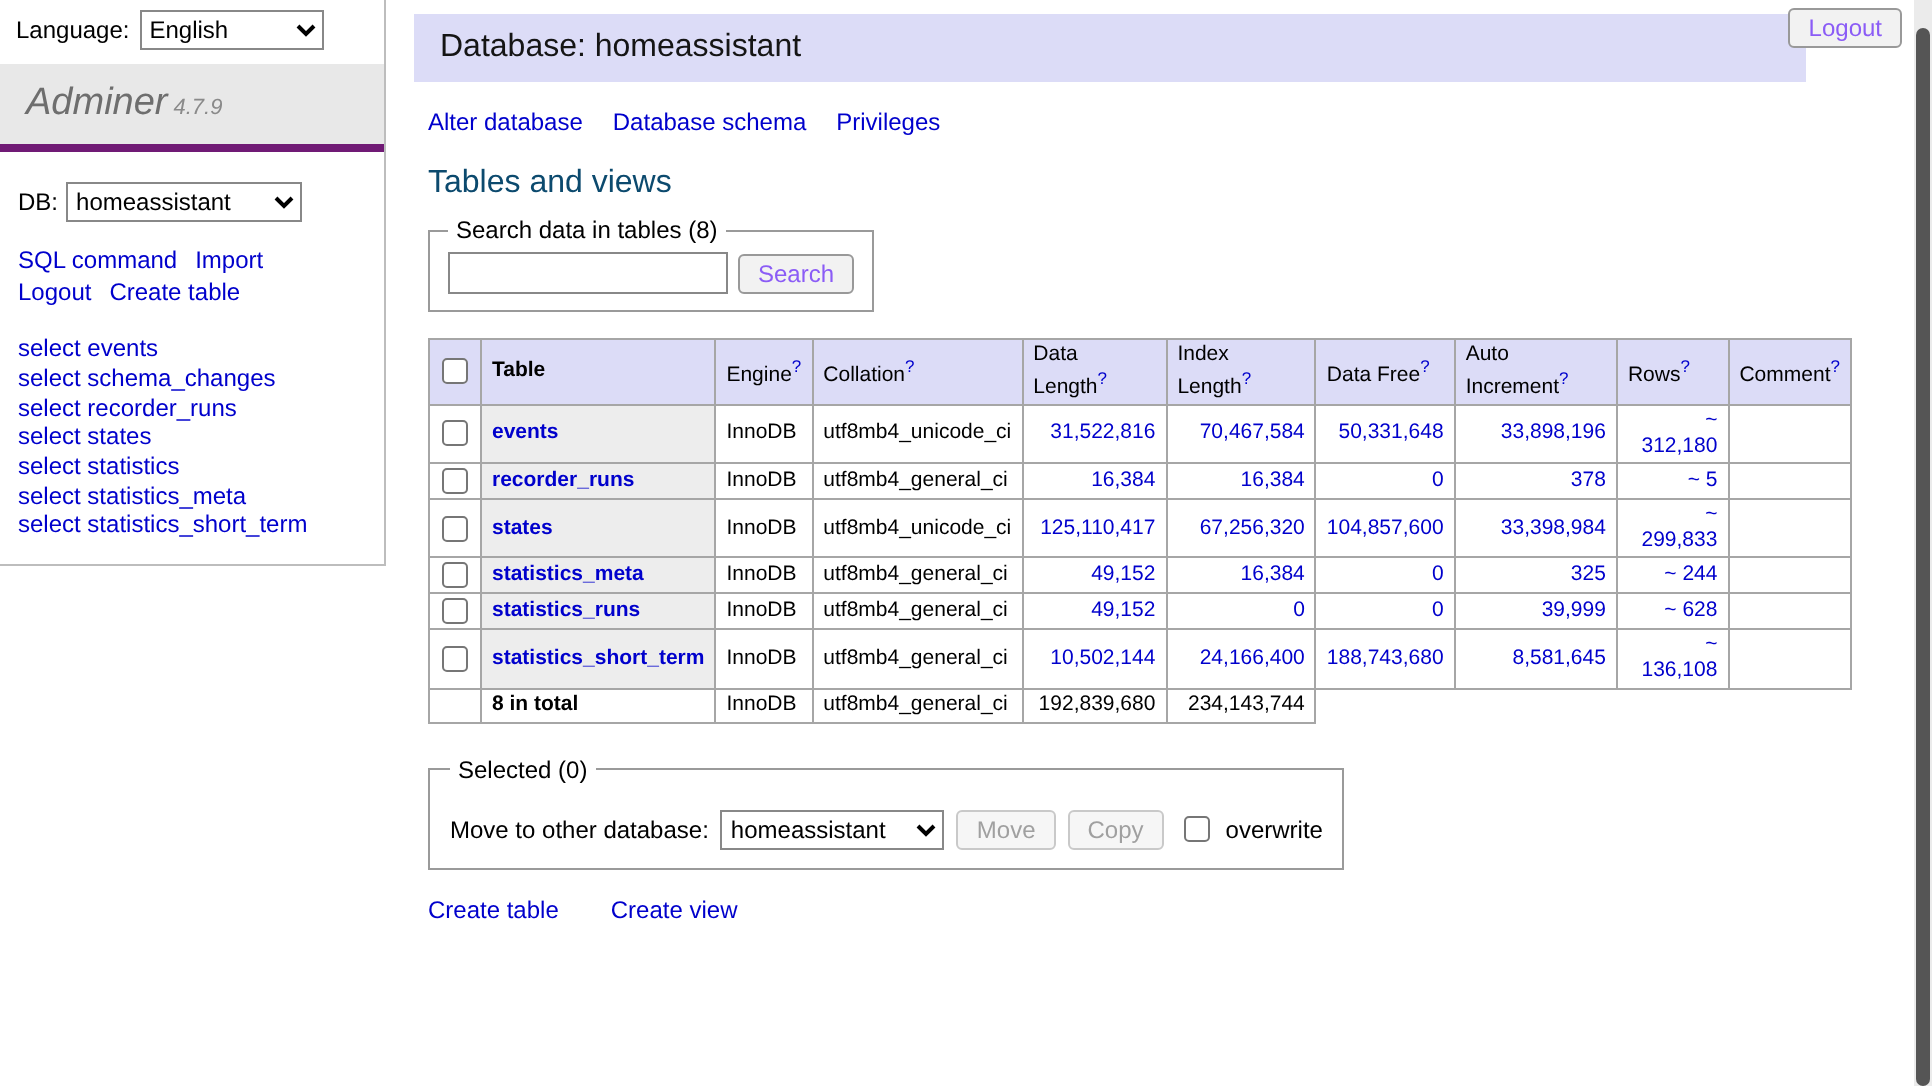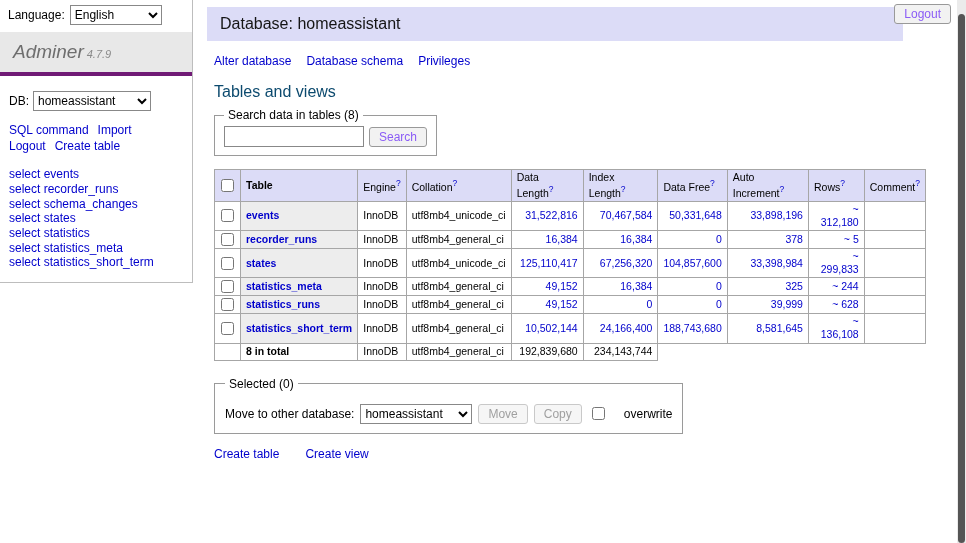--- a/index.html
+++ b/index.html
@@ -85,21 +85,21 @@
   .c-comment { min-width: 50px; }
   sup a { font-size: 8.5px; }
   .total-row th.c-name { background: #fff !important; font-weight: bold !important; }
   .total-row td { color: #000; }
   .no-border { border: none !important; }
 
   .selected-fieldset { margin-top: 16px; padding: 5px 10px 9px; }
   .btn-row button { margin-right: 3px; }
   .move-row { margin-top: 8px; display: flex; align-items: center; gap: 6px; }
   .move-row select { width: 112px; }
-  .overwrite { display: inline-flex; align-items: center; gap: 16px; cursor: pointer; }
+  .overwrite { display: inline-flex; align-items: center; gap: 5px; cursor: pointer; }
 
   .create-links { margin: 13px 0 0; }
   .create-links a { margin-right: 26px; }
 
   
   .scrollbar-track { position: absolute; top: 0; right: 0; width: 9px; height: 543px; background: #ebebeb; }
   .scrollbar-thumb { position: absolute; top: 14px; bottom: 0; left: 1px; width: 7px; background: #555; border-radius: 4px; }
 </style>
 </head>
 <body>
@@ -114,22 +114,22 @@
     <div class="menu">
       <div class="db-row">
         <span>DB:</span><select><option>homeassistant</option></select>
       </div>
       <p class="action-links">
         <a>SQL command</a><a>Import</a><br>
         <a>Logout</a><a>Create table</a>
       </p>
       <ul class="table-links">
         <li><a>select events</a></li>
+        <li><a>select schema_changes</a></li>
         <li><a>select recorder_runs</a></li>
-        <li><a>select schema_changes</a></li>
         <li><a>select states</a></li>
         <li><a>select statistics</a></li>
         <li><a>select statistics_meta</a></li>
         <li><a>select statistics_short_term</a></li>
       </ul>
     </div>
   </aside>
 
   <main class="main">
 

